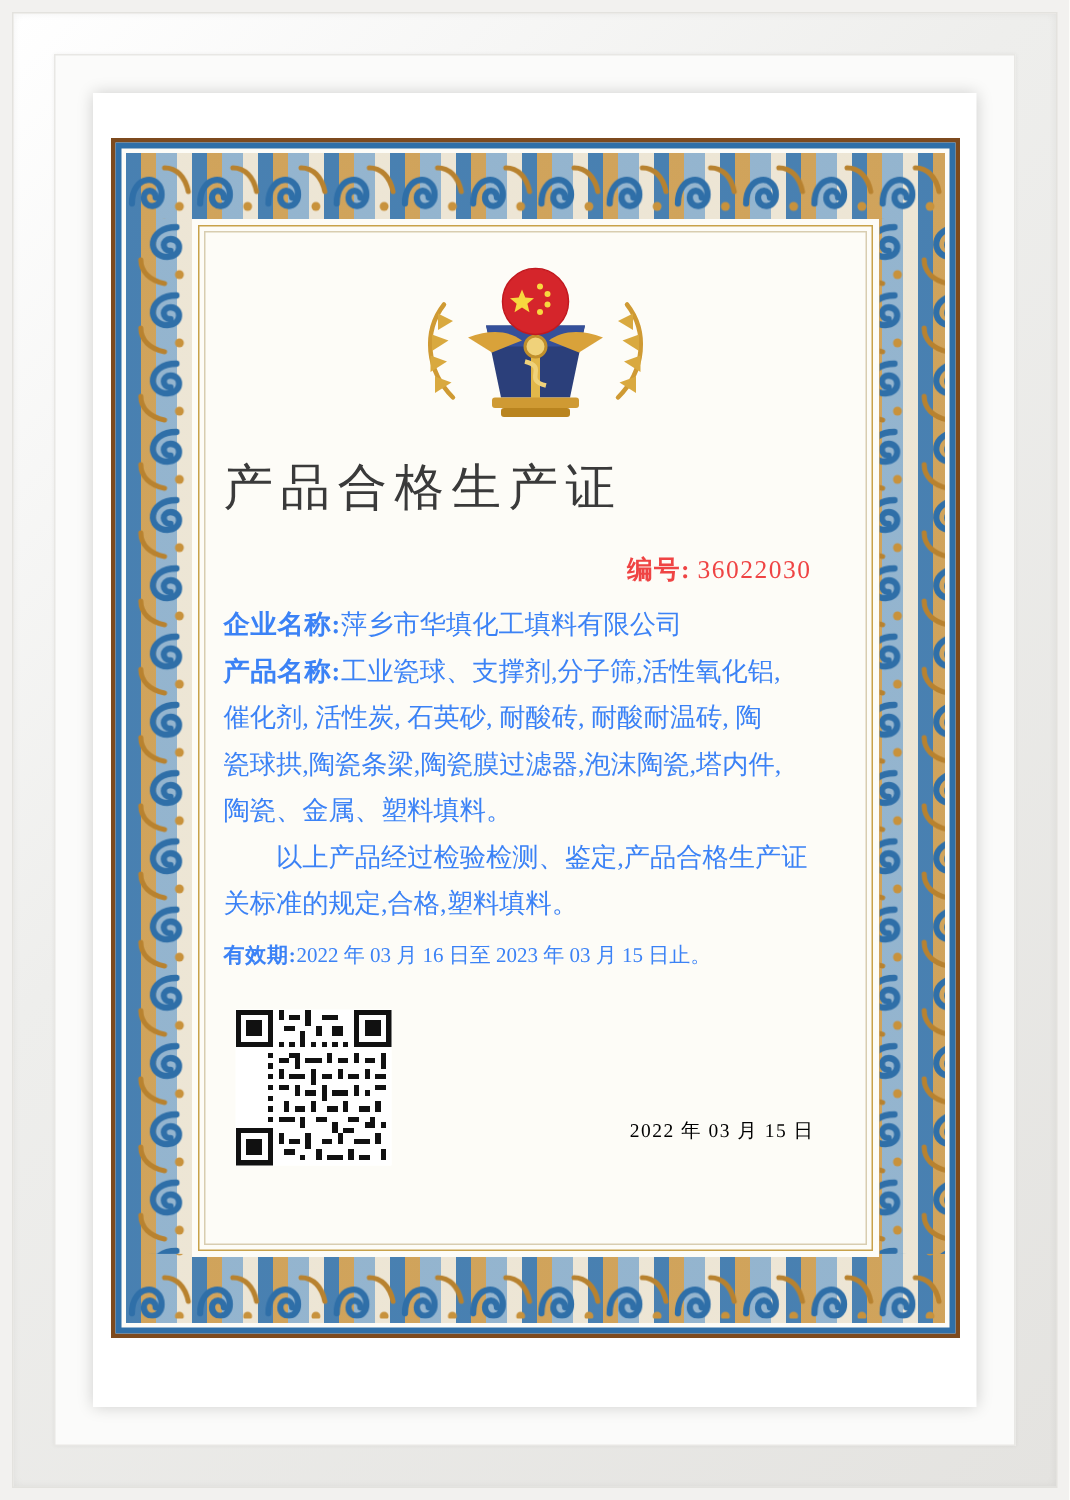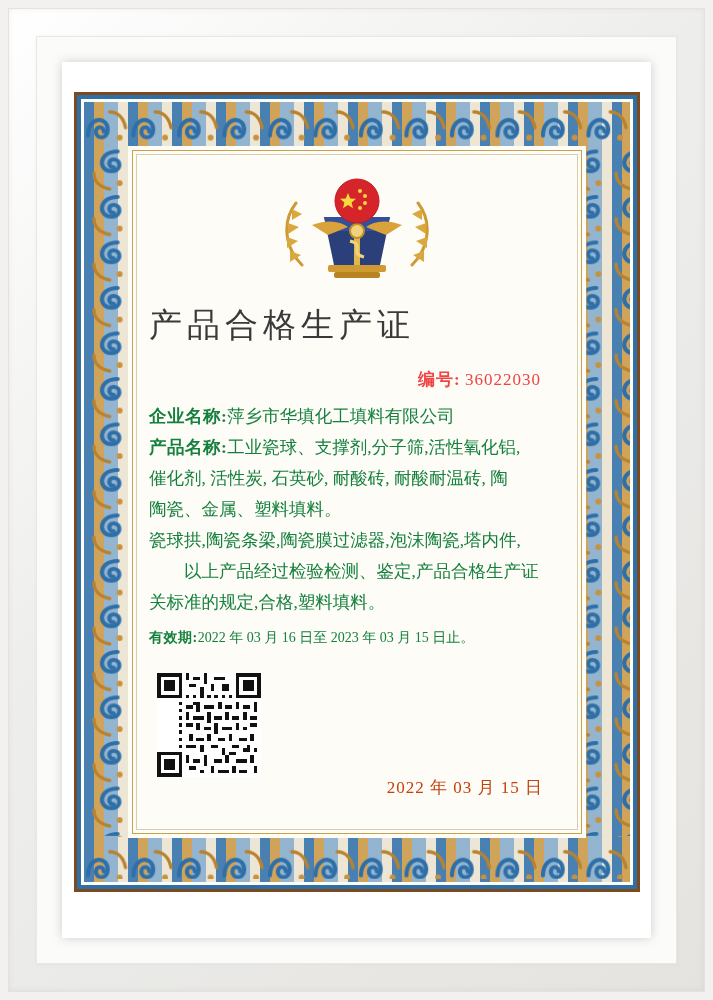--- a/index.html
+++ b/index.html
@@ -129,21 +129,21 @@
     font-size: 17px;
     color: #ef4444;
   }
   .serial-row .lbl { font-weight: 700; letter-spacing: 1px; }
   .serial-row .val { letter-spacing: 1px; }
 
   .body-block {
     margin-top: 10px;
     font-size: 17.5px;
     line-height: 31px;
-    color: #15803d;
+    color: #3b82f6;
     text-align: justify;
   }
   .row-label {
     font-weight: 700;
     letter-spacing: 0.5px;
   }
   .para {
     text-indent: 2em;
   }
   .line { white-space: nowrap; }
@@ -173,24 +173,23 @@
     right: 8px;
     top: 16px;
     font-size: 16.5px;
     letter-spacing: 1px;
     color: #222;
   }
   .issue-date {
     position: absolute;
     right: 22px;
     top: 78px;
-    font-size: 17px;
+    font-size: 13px;
     letter-spacing: 1px;
-    color: #c2410c;
-    margin-top: 31px;
+    color: #000000;
   }
 </style>
 </head>
 <body>
 
 <div class="photo">
   <div class="frame-outer"></div>
   <div class="frame-mat"></div>
   <div class="frame-inner-shadow"></div>
 
@@ -274,22 +273,22 @@
       </div>
 
       <div class="body-block">
         <div class="line">
           <span class="row-label">企业名称:</span><span>萍乡市华填化工填料有限公司</span>
         </div>
         <div class="line">
           <span class="row-label">产品名称:</span><span>工业瓷球、支撑剂,分子筛,活性氧化铝,</span>
         </div>
         <div class="line">催化剂, 活性炭, 石英砂, 耐酸砖, 耐酸耐温砖, 陶</div>
+        <div class="line">瓷球拱,陶瓷条梁,陶瓷膜过滤器,泡沫陶瓷,塔内件,</div>
         <div class="line">陶瓷、金属、塑料填料。</div>
-        <div class="line">瓷球拱,陶瓷条梁,陶瓷膜过滤器,泡沫陶瓷,塔内件,</div>
         <div class="para">以上产品经过检验检测、鉴定,产品合格生产证</div>
         <div class="line">关标准的规定,合格,塑料填料。</div>
         <div class="validity line">
           <span class="row-label">有效期:</span><span>2022 年 03 月 16 日至 2023 年 03 月 15 日止。</span>
         </div>
       </div>
 
       <div class="footer">
         <svg class="qr" viewBox="0 0 29 29" shape-rendering="crispEdges">
           <rect width="29" height="29" fill="#ffffff"></rect>

